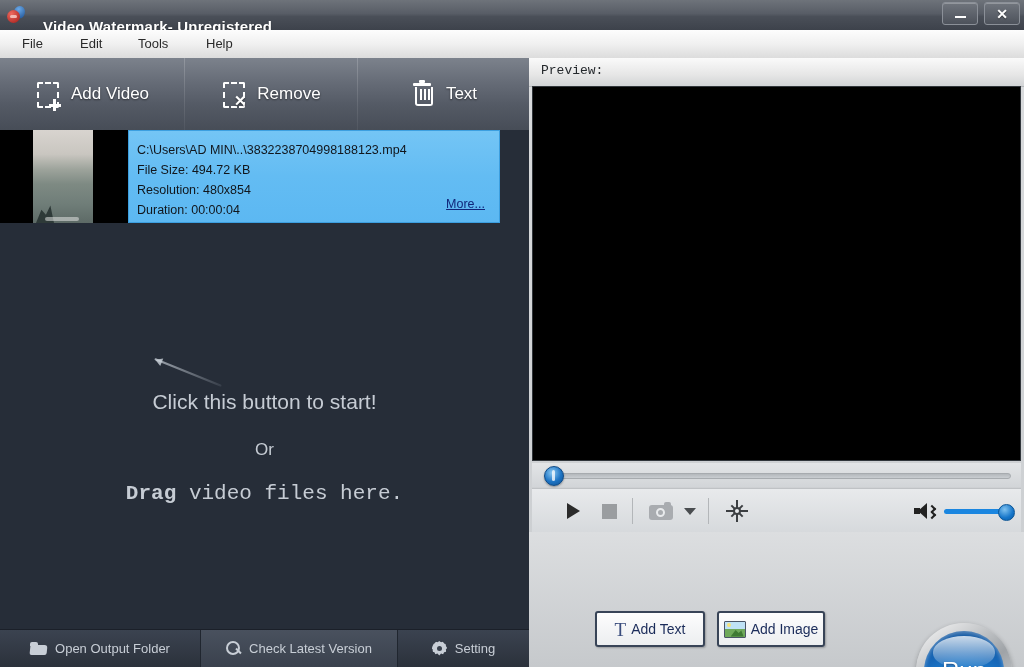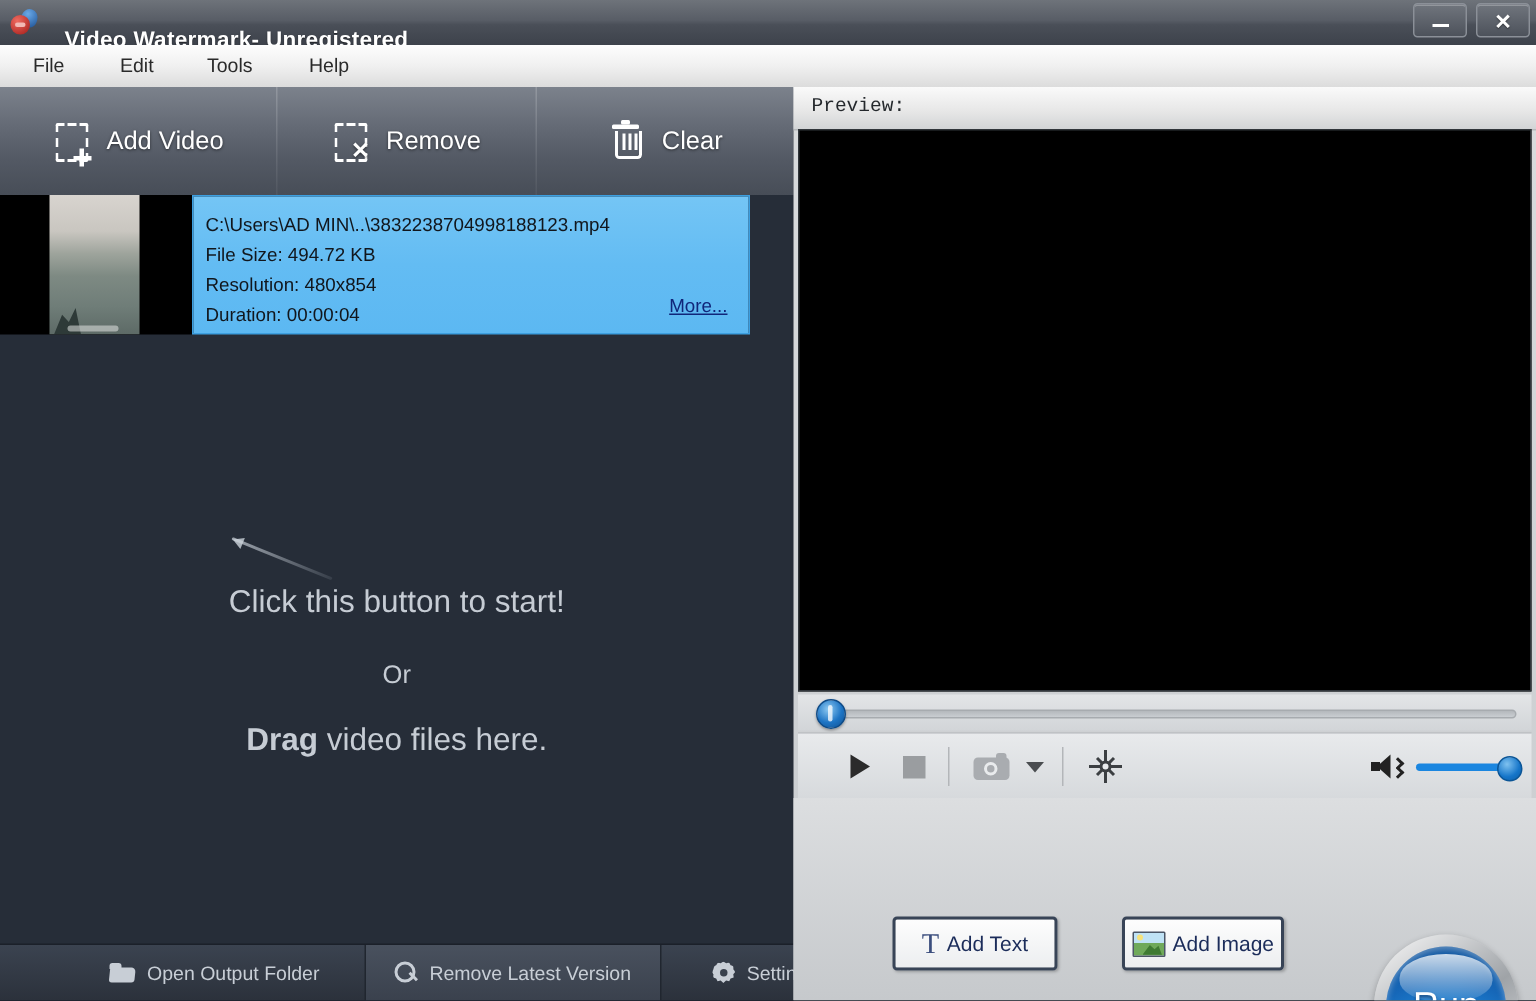--- a/index.html
+++ b/index.html
@@ -76,26 +76,26 @@
 
   .arrow{position:absolute;left:155px;top:228px;width:70px;height:26px;}
   .arrow .ln{position:absolute;left:0;top:0;width:72px;height:2px;background:linear-gradient(90deg,rgba(200,207,215,.75),rgba(150,160,172,.15));
     transform:rotate(22deg);transform-origin:0 0;border-radius:1px;}
   .arrow .hd{position:absolute;left:0px;top:-1px;width:0;height:0;border-right:7px solid rgba(205,212,220,.8);
     border-top:4px solid transparent;border-bottom:4px solid transparent;transform:rotate(22deg);}
 
   .hint{position:absolute;left:0;top:0;width:529px;text-align:center;color:#c6ccd4;}
   .hint1{top:260px;font-size:21px;}
   .hint2{top:310px;font-size:17px;}
-  .hint3{top:352px;font-size:21px;}
+  .hint3{top:352px;font-size:21px;font-family:Liberation Mono, monospace;}
   .hint3 b{font-weight:bold;}
 
   .statusbar{position:absolute;left:0;bottom:0;width:529px;height:37px;
     background:linear-gradient(#3e4busy,#333);background:linear-gradient(#3b4350,#2b313b);
-    border-top:1px solid #1b2029;display:flex;padding-left:43px;}
+    border-top:1px solid #1b2029;display:flex;}
   .sb-btn{height:37px;display:flex;align-items:center;justify-content:center;gap:8px;
     font-size:13px;color:#c8ced6;}
   .sb-btn.alt{background:linear-gradient(#49515e,#3a414d);}
   .sb-sep{width:1px;height:37px;background:#20262f;}
   .folder-ic{position:relative;width:17px;height:13px;}
   .folder-ic .b{position:absolute;left:0;bottom:0;width:17px;height:10px;background:#c8ced6;border-radius:1px 3px 2px 2px;
     transform:skewX(-6deg);}
   .folder-ic .t{position:absolute;left:0;top:0;width:8px;height:4px;background:#c8ced6;border-radius:2px 2px 0 0;}
   .mag-ic{position:relative;width:15px;height:15px;}
   .mag-ic .c{position:absolute;left:0;top:0;width:10px;height:10px;border:2px solid #c8ced6;border-radius:50%;}
@@ -223,21 +223,21 @@
       <div class="tb-btn" style="width:171px">
         <span class="ic">
           <span class="ic-trash-handle"></span>
             <span class="ic-trash-lid"></span>
           <span class="ic-trash-body">
               <i style="left:3px"></i>
               <i style="left:7px"></i>
               <i style="left:11px"></i>
             </span>
         </span>
-        <span>Clear</span>
+        <span>Text</span>
       </div>
     </div>
 
     <div class="list">
       <div class="row">
         <div class="thumb">
           <div class="pic"></div>
             <div class="rock"></div>
             <div class="foam"></div>
         </div>
@@ -267,21 +267,21 @@
             <span class="b"></span>
           </span>
         <span>Open Output Folder</span>
       </div>
       <div class="sb-sep"></div>
       <div class="sb-btn alt" style="width:196px">
         <span class="mag-ic">
             <span class="c"></span>
             <span class="h"></span>
           </span>
-        <span>Remove Latest Version</span>
+        <span>Check Latest Version</span>
       </div>
       <div class="sb-sep"></div>
       <div class="sb-btn" style="width:131px">
         <span class="gear-ic">
             <span class="g"></span>
             <span class="h"></span>
           </span>
         <span>Setting</span>
       </div>
     </div>
@@ -338,21 +338,21 @@
       </div>
       <div class="vol-track" style="left:412px;width:68px"></div>
       <div class="vol-handle" style="left:466px"></div>
     </div>
 
     <div class="actions">
       <div class="abtn" style="left:66px;width:106px">
         <span class="tglyph">T</span>
         <span>Add Text</span>
       </div>
-      <div class="abtn" style="left:219px;width:104px">
+      <div class="abtn" style="left:188px;width:104px">
         <span class="imgic"></span>
         <span>Add Image</span>
       </div>
 
     </div>
 
     <div class="run">
       <div class="run-in">
           <span>Run</span>
         </div>

